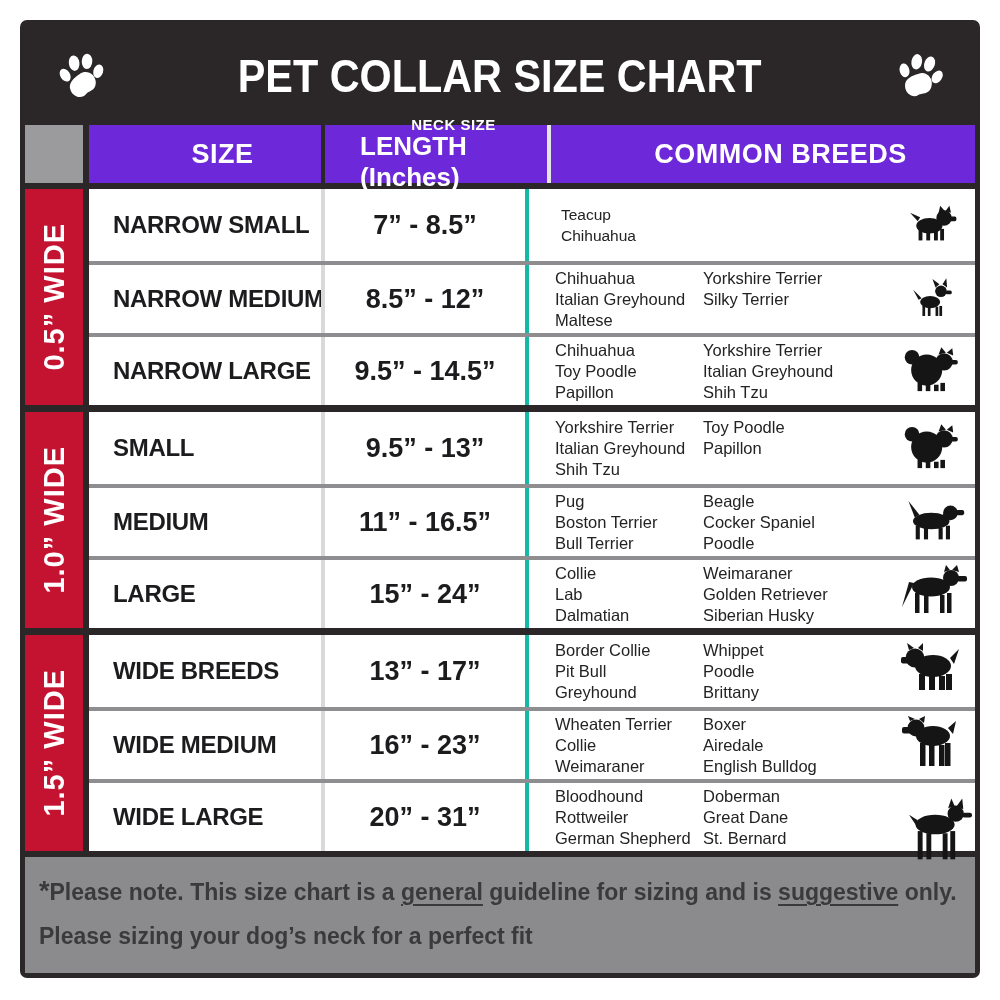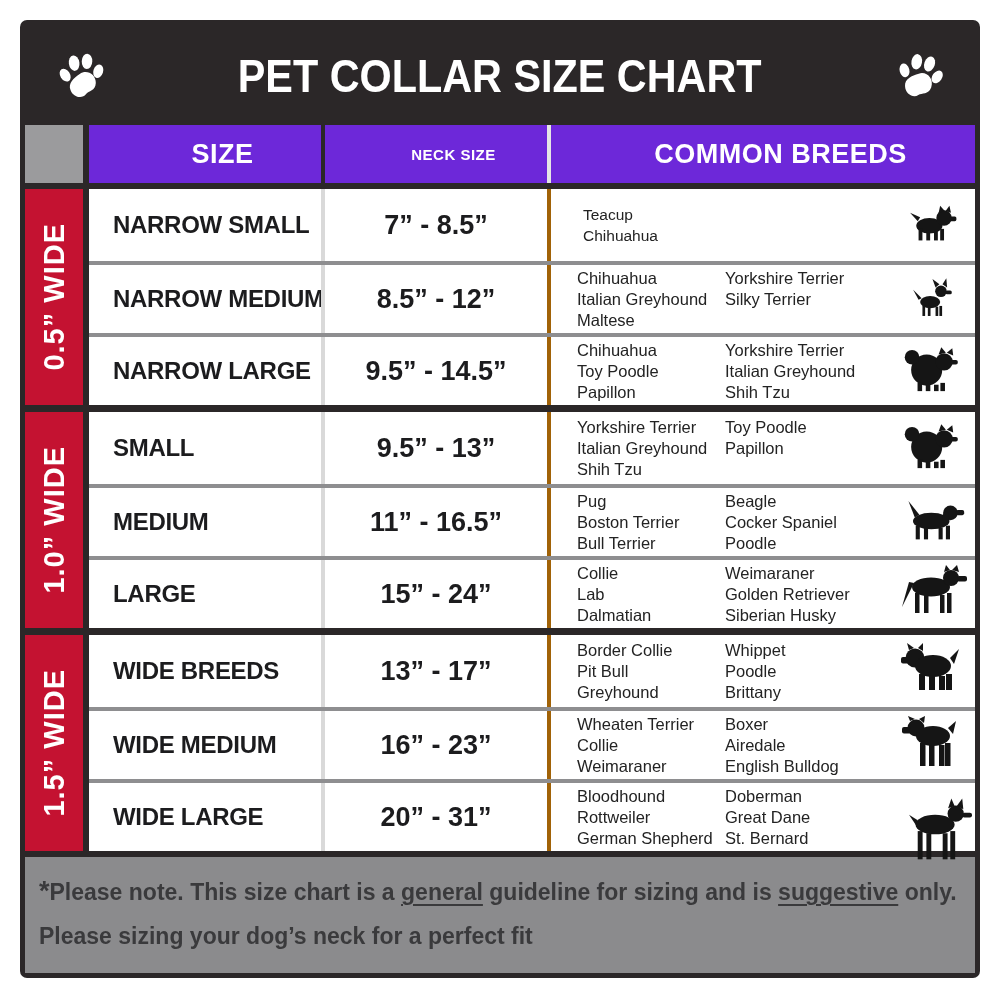--- a/index.html
+++ b/index.html
@@ -61,26 +61,26 @@
   .row + .row { border-top: 4px solid #8e8e90; }
 
   .cell-size {
     width: 232px; flex: none;
     display: flex; align-items: center;
     padding-left: 24px;
     font-size: 24px; font-weight: 700; color: #1c1c1e; letter-spacing: -0.3px;
     white-space: nowrap;
   }
   .cell-len {
-    width: 226px; flex: none; border-left: 4px solid #d9d9d9;
+    width: 204px; flex: none; border-left: 4px solid #d9d9d9;
     display: flex; align-items: center; justify-content: center;
     font-size: 27px; font-weight: 700; color: #1c1c1e;
   }
   .cell-breeds {
-    flex: 1; border-left: 4px solid #a16207;
+    flex: 1; border-left: 4px solid #14b8a6;
     display: flex; align-items: center;
     padding-left: 26px;
   }
   .bcols { display: flex; align-items: flex-start; flex: 1; }
   .bcol {
     white-space: pre-line;
     font-size: 16.5px; line-height: 21px; color: #232323;
   }
   .bcol.c1 { width: 148px; flex: none; }
   .bcol.c2 { flex: 1; }
@@ -221,20 +221,21 @@
     <span class="paw right"><svg viewBox="0 0 64 64">
           <use href="#paw"></use>
         </svg></span>
   </div>
 
   <div class="head-row">
     <div class="corner-cell"></div>
     <div class="hcell col-size">SIZE</div>
     <div class="hcell col-len">
       <div class="neck-small">NECK SIZE</div>
+      <div class="neck-main">LENGTH (Inches)</div>
     </div>
     <div class="hcell col-breeds">COMMON BREEDS</div>
   </div>
 
   <div class="group">
     <div class="group-label">
         <span>0.5” WIDE</span>
       </div>
     <div class="group-rows">
       <div class="row row-teacup">

